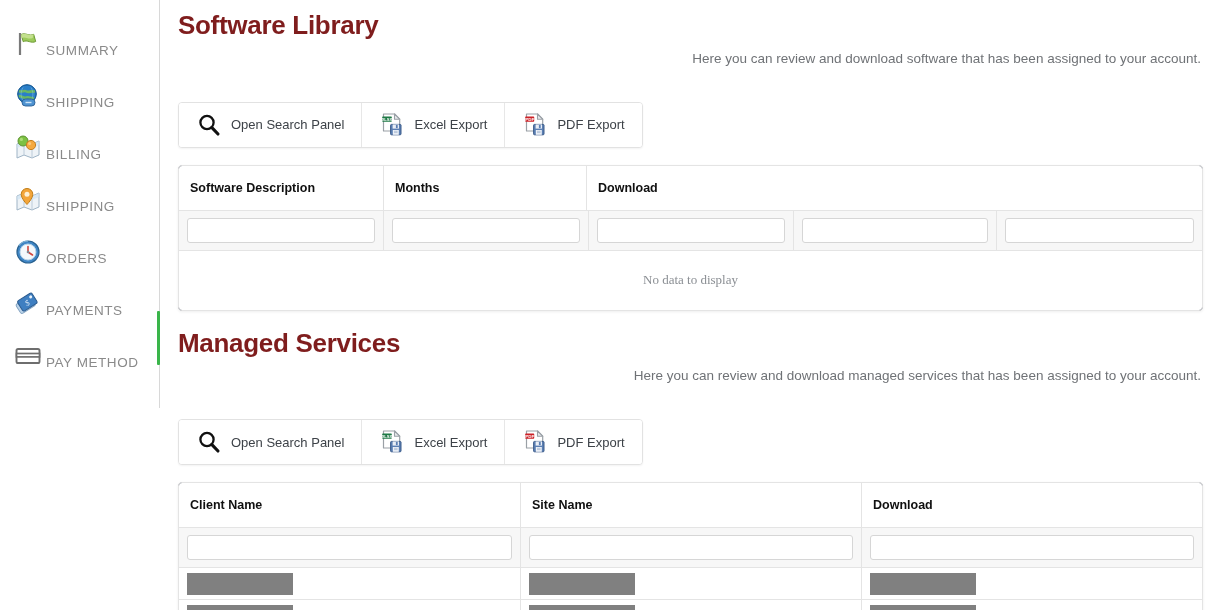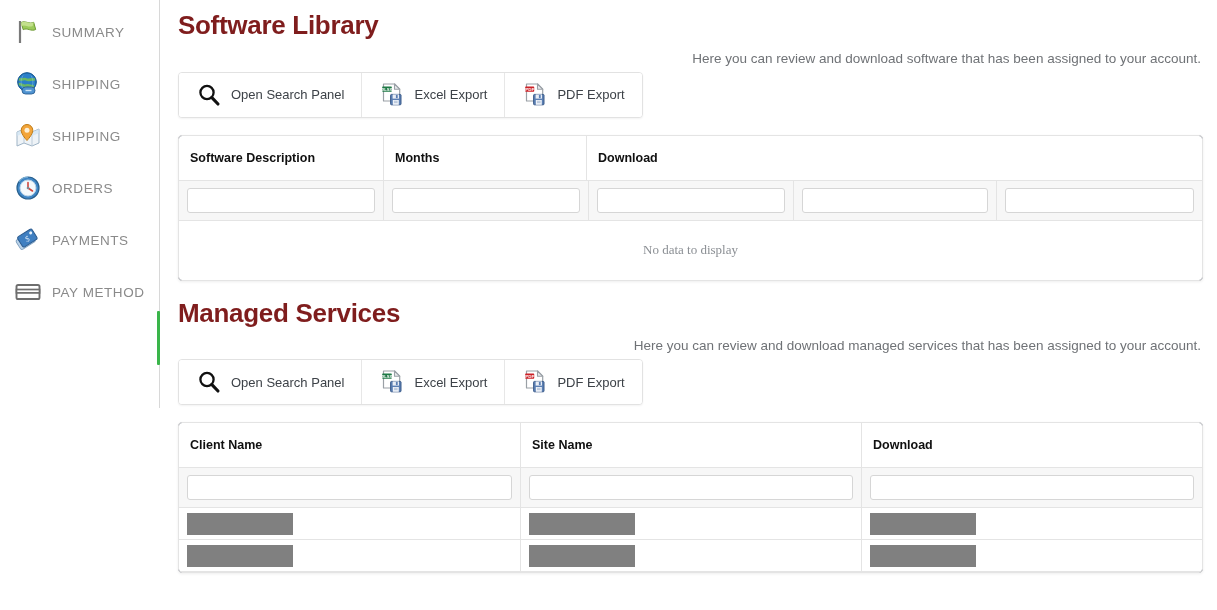--- a/index.html
+++ b/index.html
@@ -28,24 +28,24 @@
   }
   .sidebar-active-bar {
     position: absolute;
     left: 157px; top: 311px;
     width: 3px; height: 54px;
     background: #3ab54a;
     border-radius: 1px;
   }
   .nav-item {
     display: flex;
-    align-items: center;
+    align-items: flex-end;
     height: 52px;
     padding-left: 14px;
-    gap: 10px;
+    gap: 4px;
     cursor: pointer;
     user-select: none;
   }
   .nav-label {
     font-size: 13.5px;
     letter-spacing: .55px;
     color: #8a8a8a;
     font-weight: 400;
     white-space: nowrap;
   }
@@ -71,21 +71,21 @@
     color: #6f7276;
     margin-top: 11px;
     text-align: right;
   }
   .sec1-title { padding-top: 11px; }
   .sec2-title { padding-top: 18px; }
 
   
   .toolbar {
     display: inline-flex;
-    margin-top: 6px;
+    margin-top: 36px;
     border: 1px solid #e2e2e2;
     border-radius: 4px;
     background: #fff;
     box-shadow: 0 1px 2px rgba(0,0,0,.05);
     overflow: hidden;
     height: 46px;
   }
   .tb-btn {
     display: flex;
     align-items: center;
@@ -214,20 +214,34 @@
             <path d="M9 5.5c-2.5 4-2.5 9 0 13M17 5.5c2.5 4 2.5 9 0 13" stroke="#8fc4e8" stroke-width=".8" fill="none" opacity=".6"></path>
             <g transform="translate(8,17)">
               <rect x="0" y="0" width="13" height="7" rx="3.5" fill="#4f93d1" stroke="#2a5f93" stroke-width=".9"></rect>
               <path d="M3.5 3.5h6" stroke="#cfe6f7" stroke-width="1.4"></path>
             </g>
           </svg>
       </span>
       <span class="nav-label">SHIPPING</span>
     </div>
 
+    <div class="nav-item">
+      <span class="nav-icon">
+        <svg viewBox="0 0 28 28">
+            <path d="M3 10l7-3 8 3 7-3v14l-7 3-8-3-7 3z" fill="#eef3f7" stroke="#9fb4c6" stroke-width="1"></path>
+            <path d="M10 7v14M18 10v14" stroke="#bccbd9" stroke-width="1"></path>
+            <path d="M3 10l7-3 8 3 7-3v4l-7 3-8-3-7 3z" fill="#cfe3f2" opacity=".7"></path>
+            <circle cx="9" cy="7" r="5" fill="#7cc142" stroke="#5d9330" stroke-width="1"></circle>
+            <circle cx="7.4" cy="5.4" r="1.6" fill="#b5e07f" opacity=".85"></circle>
+            <circle cx="17" cy="11" r="4.6" fill="#f5a93f" stroke="#c6801f" stroke-width="1"></circle>
+            <circle cx="15.6" cy="9.6" r="1.5" fill="#fbd08a" opacity=".85"></circle>
+          </svg>
+      </span>
+      <span class="nav-label">BILLING</span>
+    </div>
 
     <div class="nav-item">
       <span class="nav-icon">
         <svg viewBox="0 0 28 28">
             <path d="M3 10l7-3 8 3 7-3v14l-7 3-8-3-7 3z" fill="#eef3f7" stroke="#9fb4c6" stroke-width="1"></path>
             <path d="M10 7v14M18 10v14" stroke="#bccbd9" stroke-width="1"></path>
             <path d="M3 10l7-3 8 3 7-3v4l-7 3-8-3-7 3z" fill="#cfe3f2" opacity=".7"></path>
             <path d="M13 2.5c-3.2 0-5.8 2.6-5.8 5.8 0 4.2 5.8 10.2 5.8 10.2s5.8-6 5.8-10.2c0-3.2-2.6-5.8-5.8-5.8z" fill="#f3a53a" stroke="#c07d17" stroke-width="1"></path>
             <circle cx="13" cy="8.2" r="2.5" fill="#fdf0d6"></circle>
           </svg>

